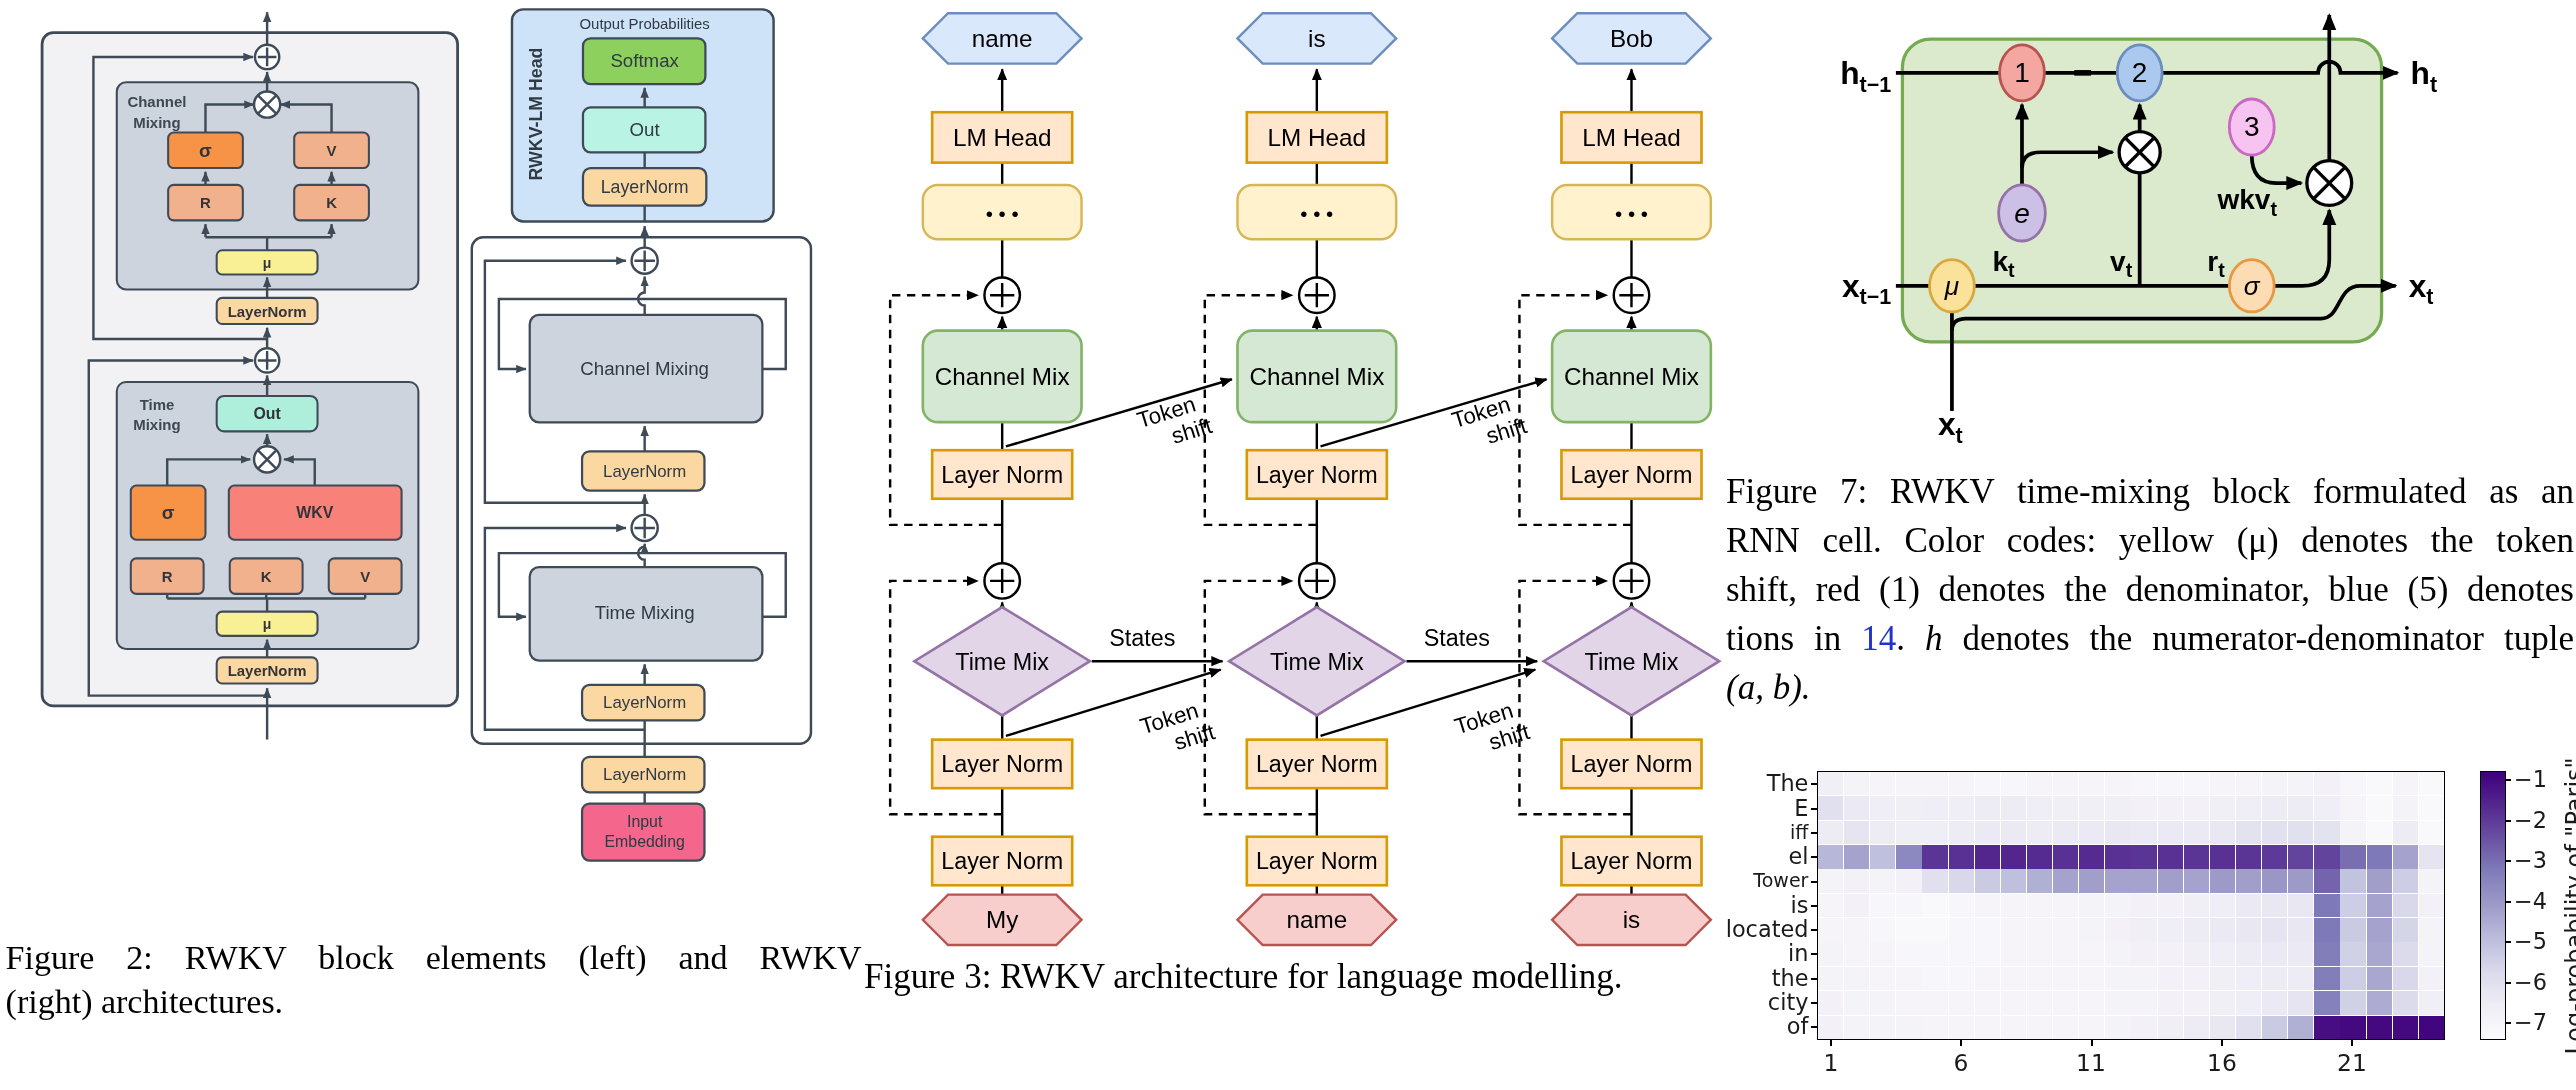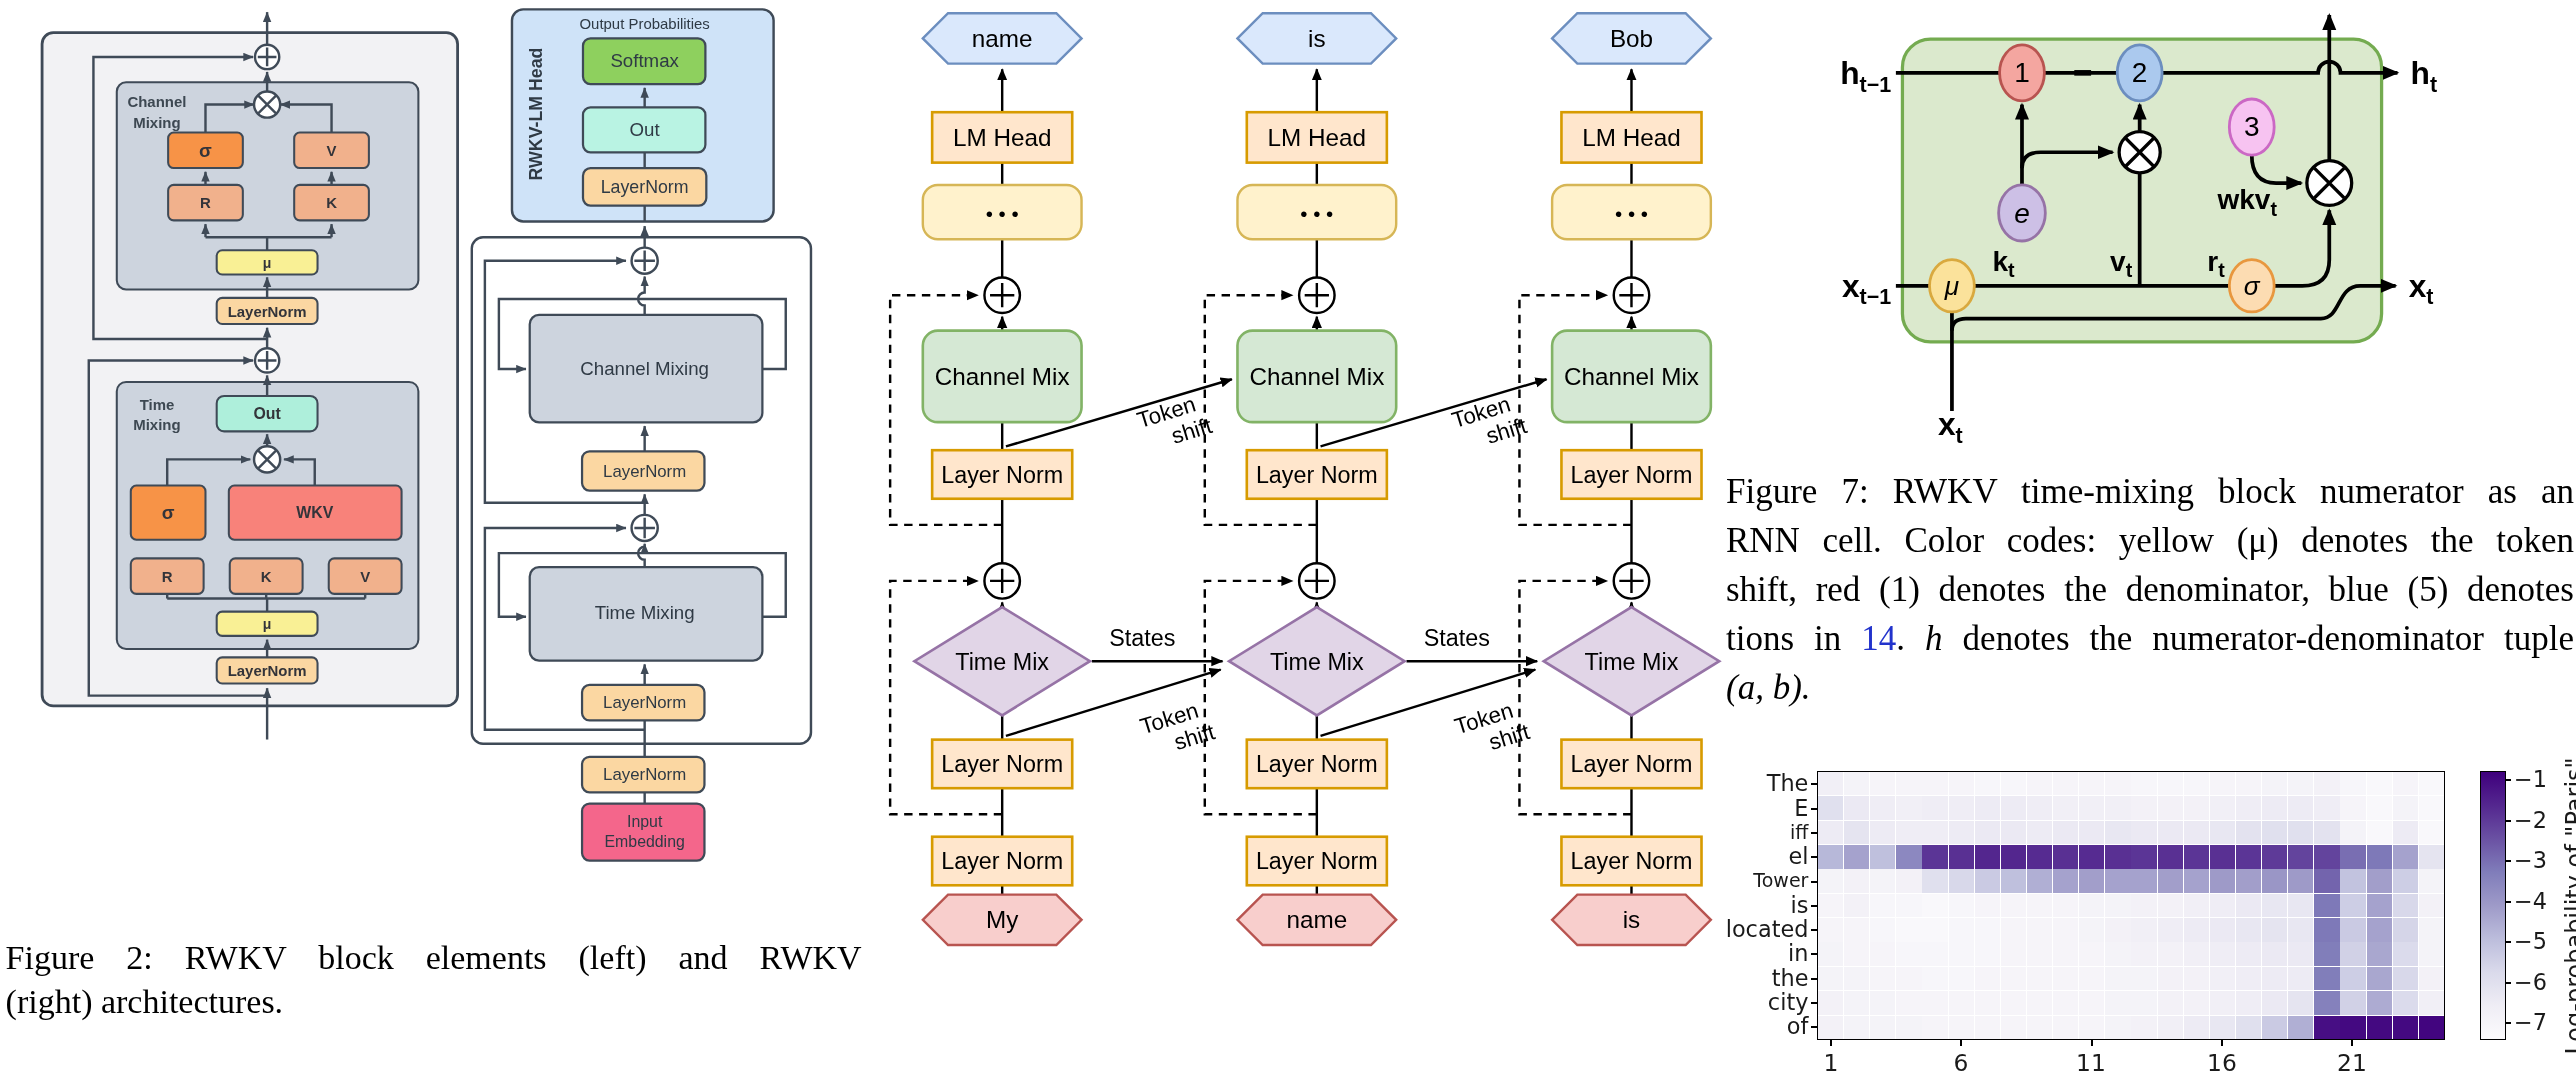--- a/index.html
+++ b/index.html
@@ -296,20 +296,23 @@
         <text x="807" y="717" font-size="25" text-anchor="middle" fill="#000">Time Mix</text>
         <rect x="732" y="792" width="150" height="52" fill="#ffe6cc" stroke="#d79b00" stroke-width="2.8"></rect>
         <text x="807" y="827" font-size="25" text-anchor="middle" fill="#000">Layer Norm</text>
         <rect x="732" y="896" width="150" height="52" fill="#ffe6cc" stroke="#d79b00" stroke-width="2.8"></rect>
         <text x="807" y="931" font-size="25" text-anchor="middle" fill="#000">Layer Norm</text>
         <polygon points="722,985 749,958 865,958 892,985 865,1012 749,1012" fill="#f8cecc" stroke="#b85450" stroke-width="2.6"></polygon>
         <text x="807" y="994" font-size="26" text-anchor="middle" fill="#000">is</text>
       </g>
 </svg>
 
+<div id="cap3" class="caption">
+  <div class="cap-line"><span>Figure 3: RWKV architecture for language modelling.</span></div>
+</div>
 
 <svg id="fig7" style="left:1779px;top:0" width="797" height="439" viewBox="0 0 853 470">
   <defs>
     <marker id="mG" markerUnits="userSpaceOnUse" markerWidth="20" markerHeight="17" refX="16" refY="7.5" orient="auto">
           <path d="M0,0 L18,7.5 L0,15 Z" fill="#000"></path>
         </marker>
   </defs>
   <rect x="132" y="42" width="513" height="324" rx="30" fill="#dbe9cd" stroke="#74ab50" stroke-width="3.5"></rect>
   <g stroke="#000" stroke-width="4" fill="none">
     <path d="M125,78 L577,78 A12,12 0 0 1 601,78 L662,78" marker-end="url(#mG)"></path>
@@ -355,21 +358,21 @@
     <text x="260" y="88" text-anchor="middle" font-size="30" font-weight="normal">1</text>
     <text x="386" y="88" text-anchor="middle" font-size="30" font-weight="normal">2</text>
     <text x="506" y="146" text-anchor="middle" font-size="30" font-weight="normal">3</text>
     <text x="260" y="239" text-anchor="middle" font-size="30" font-weight="normal" font-style="italic">e</text>
     <text x="185" y="316" text-anchor="middle" font-size="28" font-weight="normal" font-style="italic">μ</text>
     <text x="506" y="316" text-anchor="middle" font-size="28" font-weight="normal" font-style="italic">σ</text>
   </g>
 </svg>
 
 <div id="cap7" class="caption">
-  <div class="cap-line just"><span>Figure 7: RWKV time-mixing block numerator as an</span></div>
+  <div class="cap-line just"><span>Figure 7: RWKV time-mixing block formulated as an</span></div>
   <div class="cap-line just"><span>RNN cell. Color codes: yellow (μ) denotes the token</span></div>
   <div class="cap-line just"><span>shift, red (1) denotes the denominator, blue (5) denotes</span></div>
   <div class="cap-line just"><span>tions in </span><span class="link">14</span><span>. </span><span class="mathit">h</span><span> denotes the numerator-denominator tuple</span></div>
   <div class="cap-line"><span class="mathit">(a, b).</span></div>
 </div>
 
 <div id="heatmap">
       <div style="left: 90px; top: 53px; width: 626px; height: 267px; display: grid; grid-template-columns: repeat(24, 1fr); grid-template-rows: repeat(11, 1fr); gap: 0.9px; background: rgb(255, 255, 255); outline: rgb(0, 0, 0) solid 1.5px; position: absolute;">
         <div class="hm-cell" title="The / layer 1: -6.7" style="background: rgb(241, 239, 246);"></div>
         <div class="hm-cell" title="The / layer 2: -6.9" style="background: rgb(244, 243, 248);"></div>

